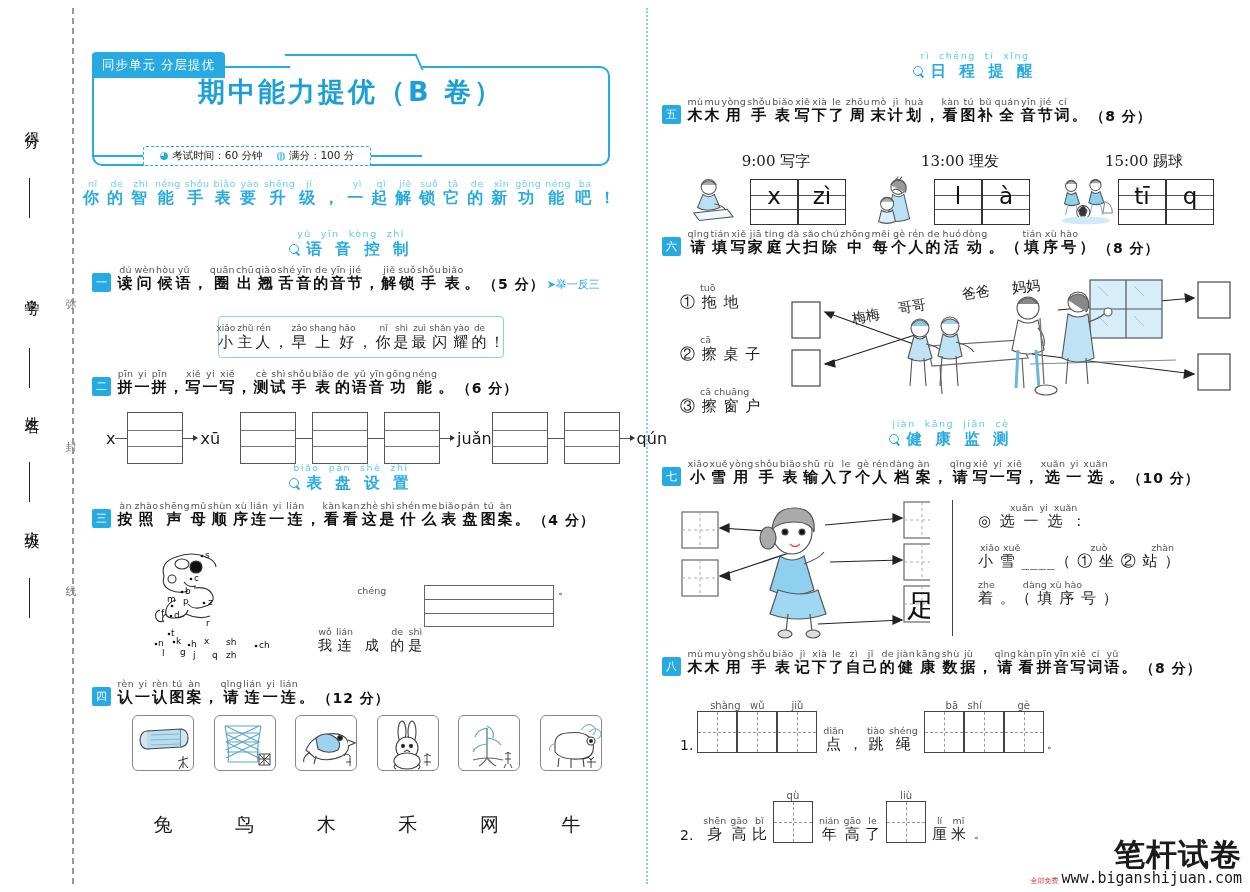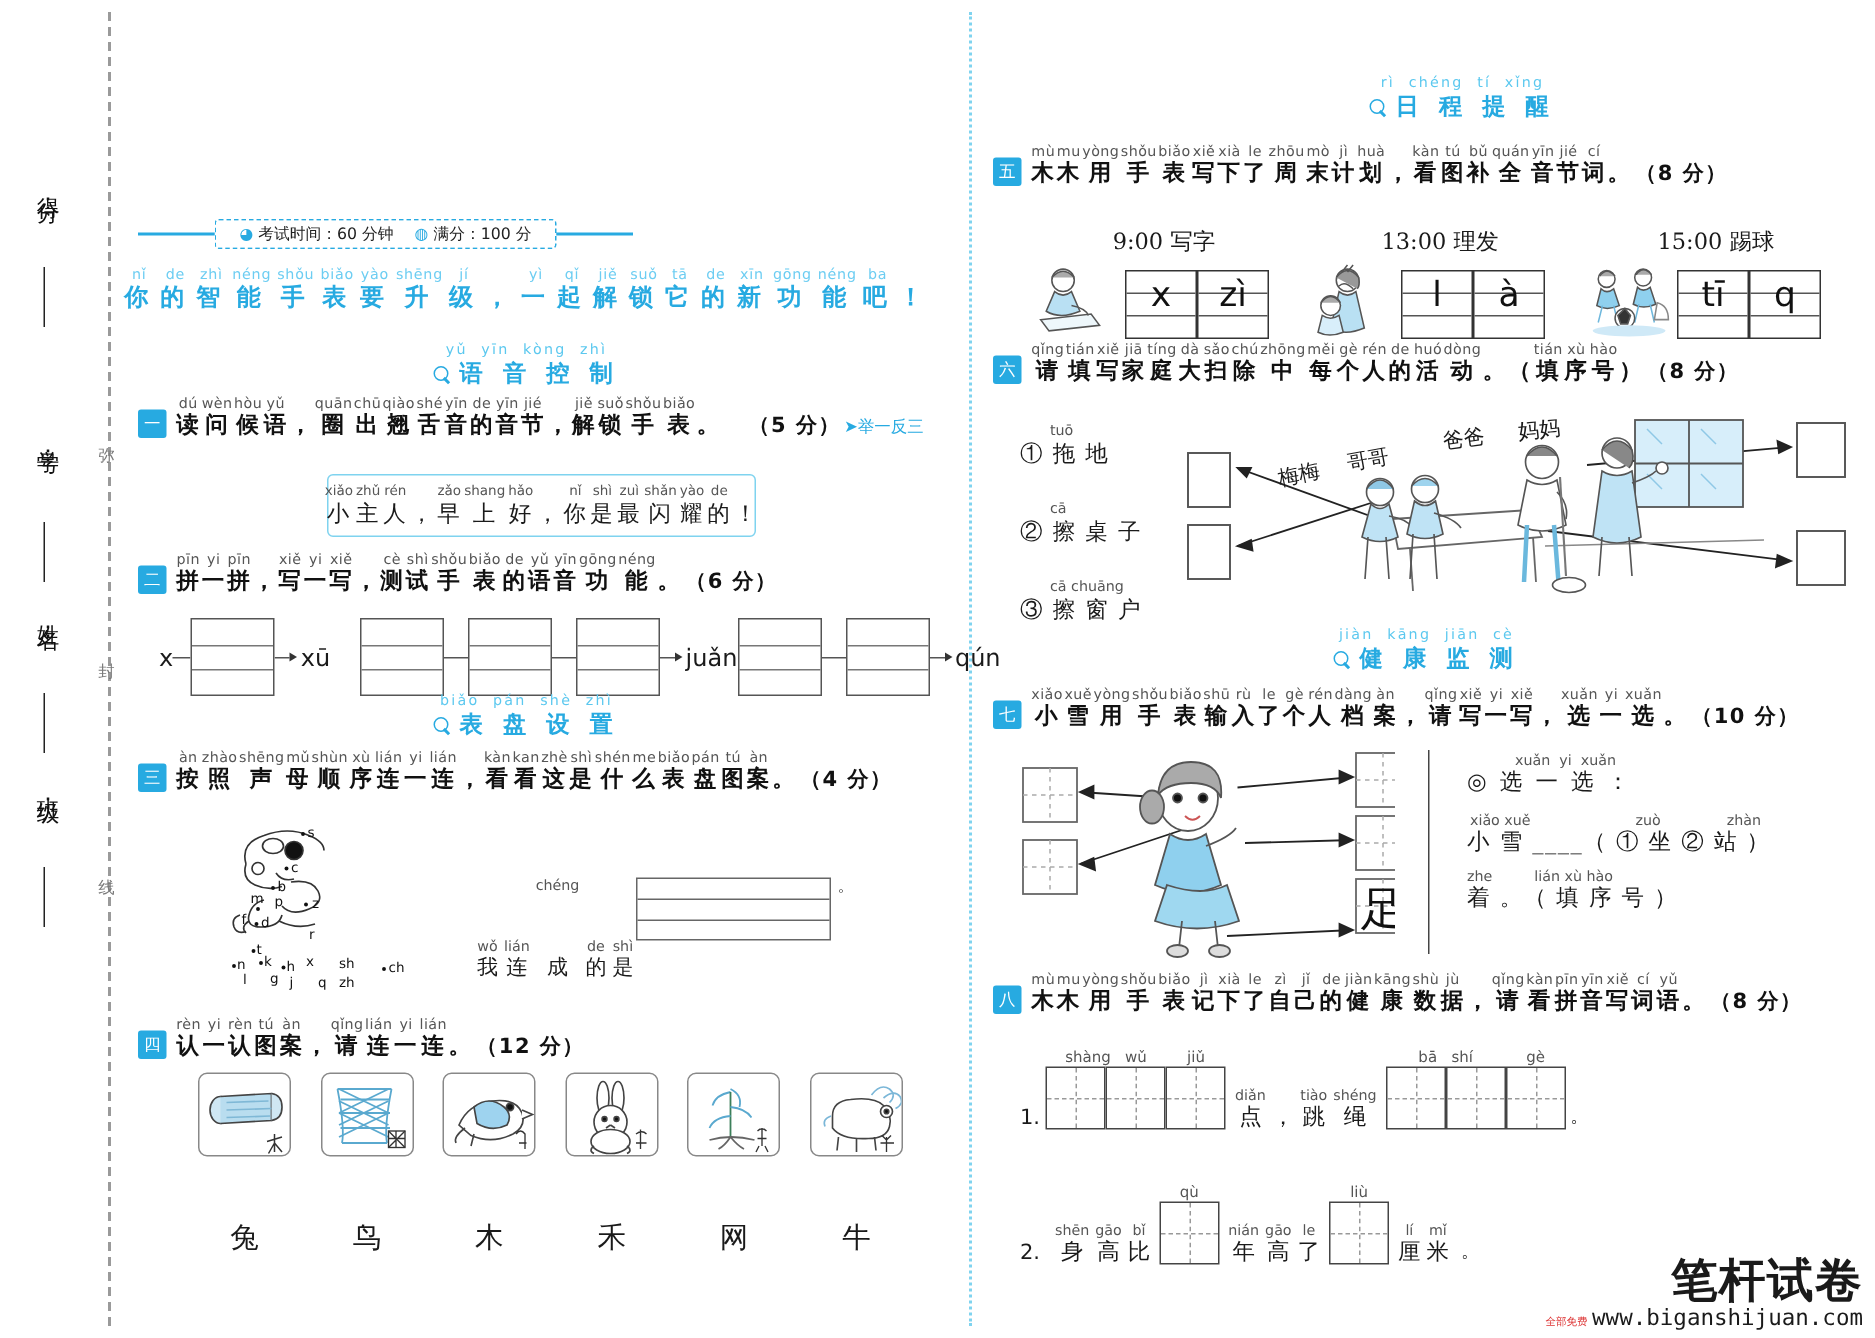--- a/index.html
+++ b/index.html
@@ -215,20 +215,26 @@
     <div style="position:absolute;left:29px;top:578px;width:0;height:40px;border-left:1px solid #222;"></div>
 
     <div class="seal-line"></div>
     <div class="seal-word" style="top:290px;">弥</div>
     <div class="seal-word" style="top:432px;">封</div>
     <div class="seal-word" style="top:576px;">线</div>
   </div>
 
   <div class="col-divider"></div>
 
+  <div class="hdr-wrap">
+    <div class="hdr-card"></div>
+    <div class="hdr-notch"></div>
+    <div class="hdr-tab">同步单元 分层提优</div>
+    <div class="hdr-title">期中能力提优（B 卷）</div>
+  </div>
   <div class="info-rule-l"></div>
   <div class="info-rule-r"></div>
   <div class="hdr-info">
     <span><span class="dot">◕</span> <span>考试时间：60 分钟</span></span>
     <span><span class="dot">◍</span> <span>满分：100 分</span></span>
   </div>
 
   <div class="intro">
     <div class="py-row" style="justify-content:center;" id="intro-row">
         <span class="py-unit" style="margin: 0px 2px;">
@@ -400,21 +406,21 @@
           </span>
           <span class="py-unit" style="margin: 0px 0.5px;">
             <span class="py">biǎo</span>
             <span class="hz" style="font-size: 15px; font-weight: bold; font-family: &quot;DejaVu Sans&quot;, sans-serif;">表</span>
           </span>
           <span class="py-unit" style="margin: 0px 0.5px;">
             <span class="py"></span>
             <span class="hz" style="font-size: 15px; font-weight: bold; font-family: &quot;DejaVu Sans&quot;, sans-serif;">。</span>
           </span>
         </span>
-      <span class="hz" style="font-size:14px;margin-left:18px;">（5 分）</span>
+      <span class="hz" style="font-size:14px;margin-left:2px;">（5 分）</span>
       <span class="tagline">➤举一反三</span>
     </div>
   </div>
   <div class="greet">
     <span class="py-row" id="q1-greet-row">
         <span class="py-unit" style="margin: 0px 1px;">
           <span class="py">xiǎo</span>
           <span class="hz" style="font-size: 15px; font-family: &quot;DejaVu Serif&quot;, serif;">小</span>
         </span>
         <span class="py-unit" style="margin: 0px 1px;">
@@ -1445,21 +1451,21 @@
   </div>
   <div style="position:absolute;left:952px;top:500px;width:0;height:136px;border-left:1.4px solid #444;"></div>
 
   <div style="position:absolute;left:978px;top:502px;width:250px;">
     <div class="py" style="margin-left:32px;">xuǎn  yi  xuǎn</div>
     <div class="hz" style="font-size:15px;letter-spacing:2px;">◎ 选 一 选 ：</div>
     <div style="height:12px;"></div>
     <div class="py"><span style="margin-left:2px;">xiǎo xuě</span><span style="margin-left:70px;">zuò</span><span style="margin-left:44px;">zhàn</span></div>
     <div class="hz" style="font-size:15px;letter-spacing:1px;">小 雪 ____（ ① 坐    ② 站 ）</div>
     <div style="height:8px;"></div>
-    <div class="py"><span>zhe</span><span style="margin-left:28px;">lián xù hào</span></div>
+    <div class="py"><span>zhe</span><span style="margin-left:28px;">dàng xù hào</span></div>
     <div class="hz" style="font-size:15px;letter-spacing:1px;">着 。（ 填 序 号 ）</div>
   </div>
 
   <div style="position:absolute;left:662px;top:648px;width:580px;">
     <div class="qstem">
       <span class="qnum">八</span>
       <span class="py-row" id="q8-row">
           <span class="py-unit" style="margin: 0px 0.5px;">
             <span class="py">mù</span>
             <span class="hz" style="font-size: 15px; font-weight: bold; font-family: &quot;DejaVu Sans&quot;, sans-serif;">木</span>

